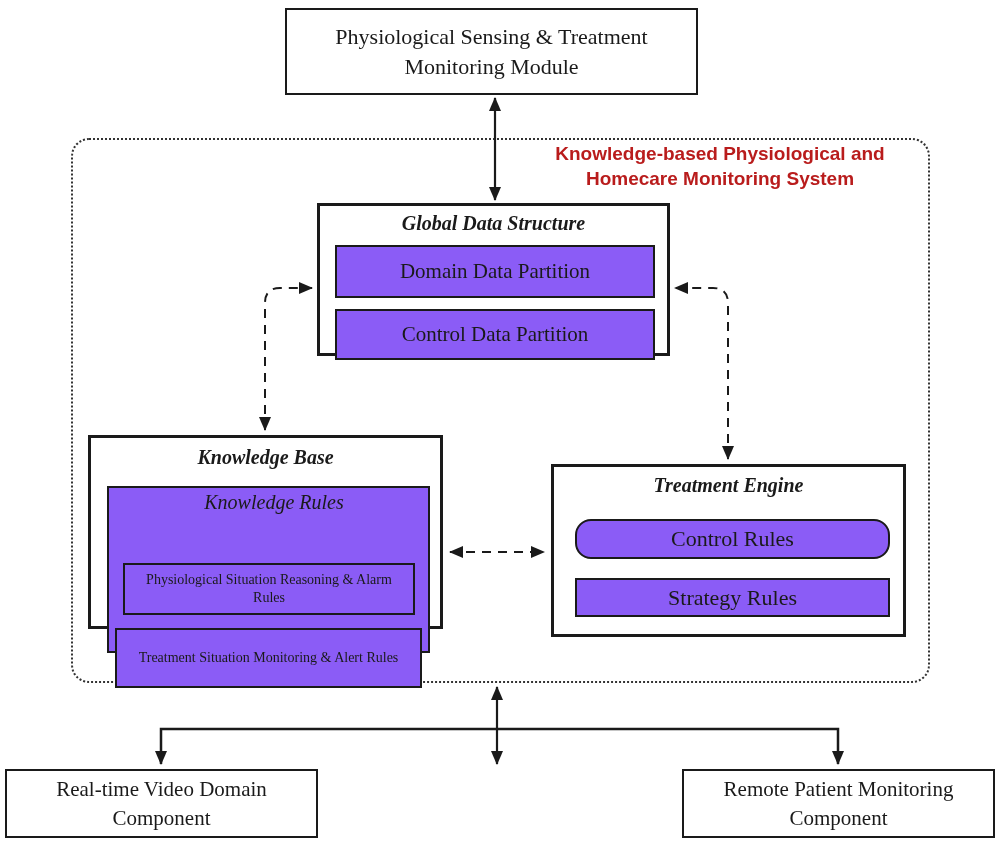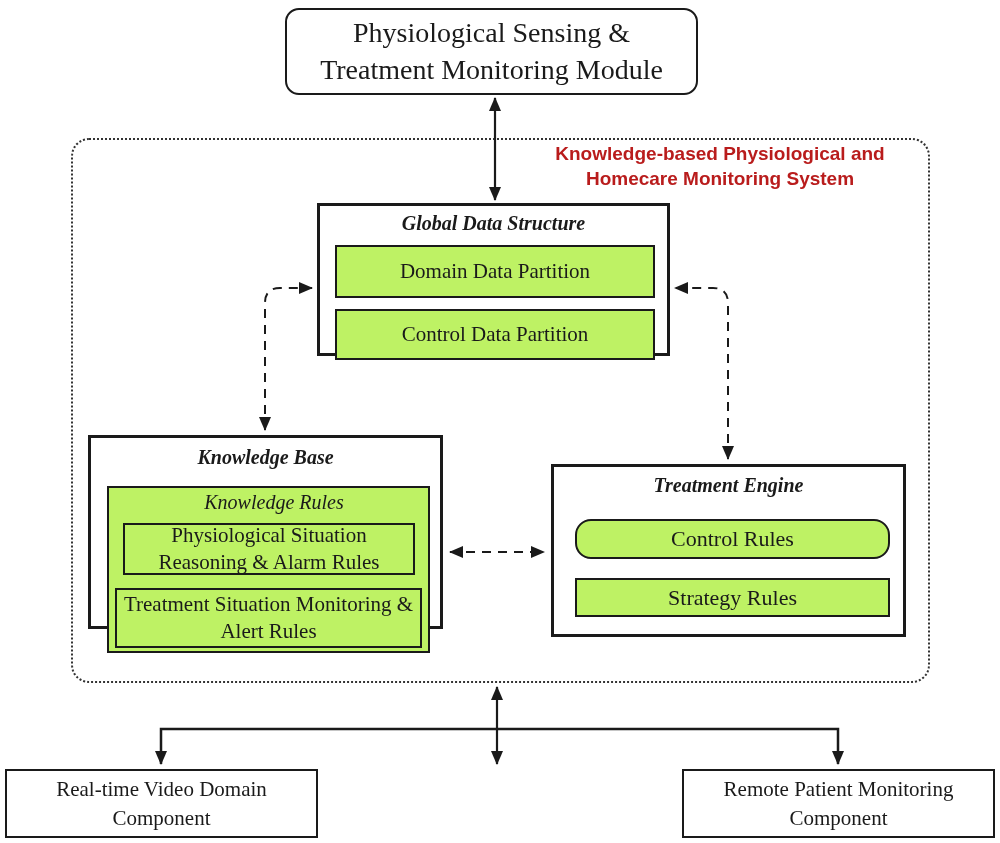--- a/index.html
+++ b/index.html
@@ -6,21 +6,21 @@
   #diagram{
     position:relative;width:1000px;height:843px;background:#ffffff;
     font-family:"Liberation Serif", serif;color:#1a1a1a;overflow:hidden;
   }
   .box{
     position:absolute;border:2px solid #1a1a1a;background:#ffffff;
     display:flex;align-items:center;justify-content:center;text-align:center;
     box-sizing:border-box;
   }
   .thick{border-width:3px;}
-  .module-label{font-size:28px;line-height:1.32;border-radius:14px;}
+  .module-label{font-size:22px;line-height:1.32;}
   .bottom-label{font-size:21px;line-height:1.35;padding:0 10px;}
   .section-title{
     position:absolute;left:0;right:0;text-align:center;
     font-weight:bold;font-style:italic;font-size:20px;
   }
   .sub-title{
     position:absolute;left:0;right:0;text-align:center;
     font-style:italic;font-size:20px;
   }
   #system-boundary{
@@ -31,26 +31,26 @@
   #system-title{
     position:absolute;left:524px;top:141px;width:392px;
     text-align:center;font-family:"Liberation Sans", sans-serif;
     font-weight:bold;font-size:19px;line-height:25px;color:#b91c1c;
   }
   #connector-layer{
     position:absolute;left:0;top:0;width:1000px;height:843px;
     pointer-events:none;z-index:6;
   }
   .inner-box{
-    position:absolute;border:2px solid #1a1a1a;background:#bef264;
+    position:absolute;border:2px solid #1a1a1a;background:#8b5cf6;
     display:flex;align-items:center;justify-content:center;text-align:center;
     box-sizing:border-box;
   }
   .partition-label{font-size:21px;}
-  .rule-label{font-size:21px;line-height:1.3;}
+  .rule-label{font-size:14px;line-height:1.3;margin-top:40px;}
   .big-rule-label{font-size:22px;}
 </style>
 </head>
 <body>
 
 <div id="diagram">
 
   <div class="box module-label" style="left:285px;top:8px;width:413px;height:87px;">
     <div style="padding:0 16px;">Physiological Sensing &amp; Treatment Monitoring Module</div>
   </div>

